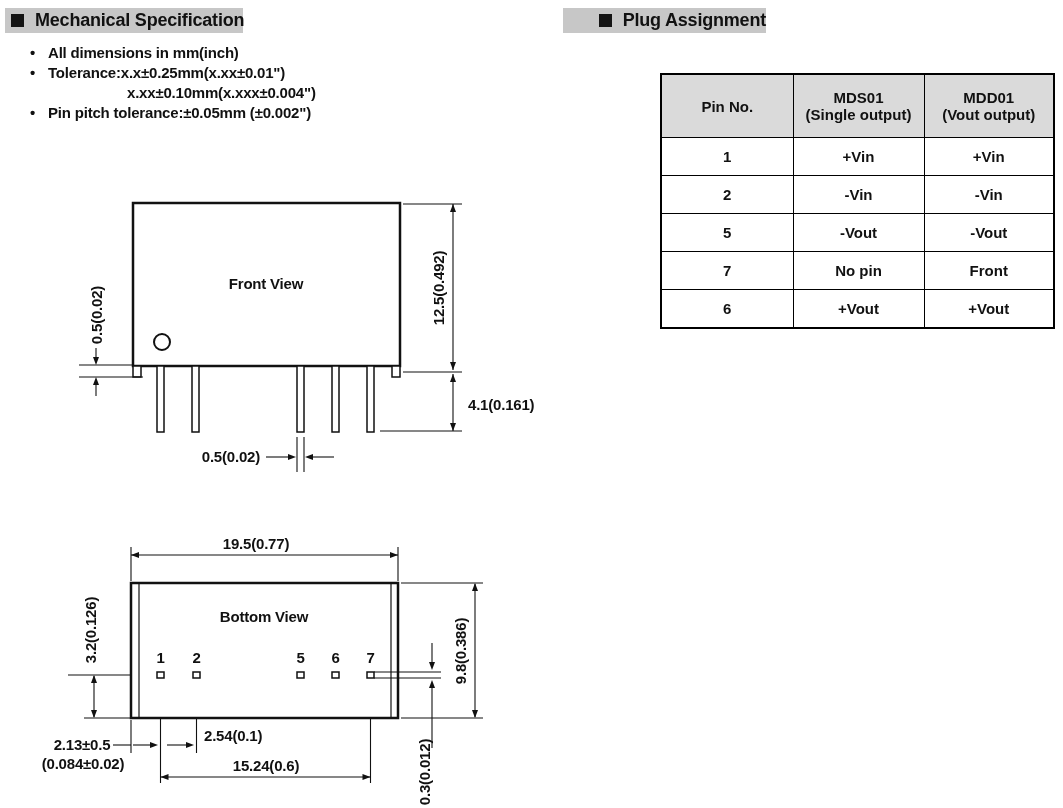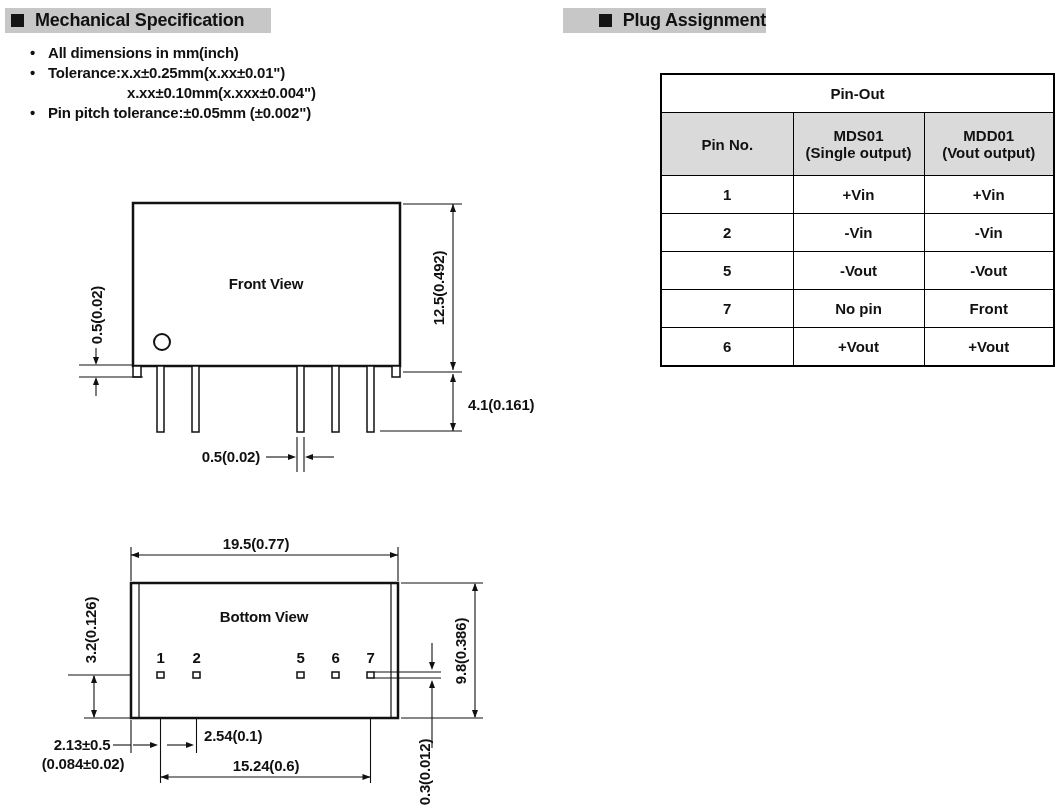--- a/index.html
+++ b/index.html
@@ -4,21 +4,21 @@
 <style>
   html,body{margin:0;padding:0;background:#fff;}
   .page{position:relative;width:1063px;height:808px;background:#ffffff;
         font-family:"Liberation Sans",sans-serif;color:#111;overflow:hidden;}
 
   
   .section-header{position:absolute;height:25px;background:#c7c7c7;display:flex;
                   align-items:center;gap:11px;padding-left:6px;box-sizing:border-box;}
   .sq{width:13px;height:13px;background:#141414;flex:0 0 auto;}
   .section-title{font-size:18px;font-weight:bold;white-space:nowrap;letter-spacing:-0.2px;}
-  #hdr-mech{left:5px;top:8px;width:266px;}
+  #hdr-mech{left:5px;top:8px;width:238px;}
   #hdr-plug{left:563px;top:8px;width:203px;justify-content:flex-end;}
 
   
   .notes{position:absolute;left:30px;top:43px;font-size:15px;font-weight:bold;
          line-height:20px;letter-spacing:-0.2px;}
   .note-row{display:flex;}
   .bullet{width:18px;flex:0 0 auto;}
   .indent{margin-left:97px;}
 
   
@@ -73,23 +73,20 @@
     </div>
   </div>
 
   <table class="pinout">
     <colgroup>
         <col style="width:132px">
         <col style="width:131px">
         <col style="width:130px">
       </colgroup>
     <tbody>
-      <tr>
-        <td colspan="3" class="tbl-title">Pin-Out</td>
-      </tr>
       <tr class="tbl-head">
         <td>Pin No.</td>
         <td>
           <div>MDS01</div>
           <div>(Single output)</div>
         </td>
         <td>
           <div>MDD01</div>
           <div>(Vout output)</div>
         </td>

